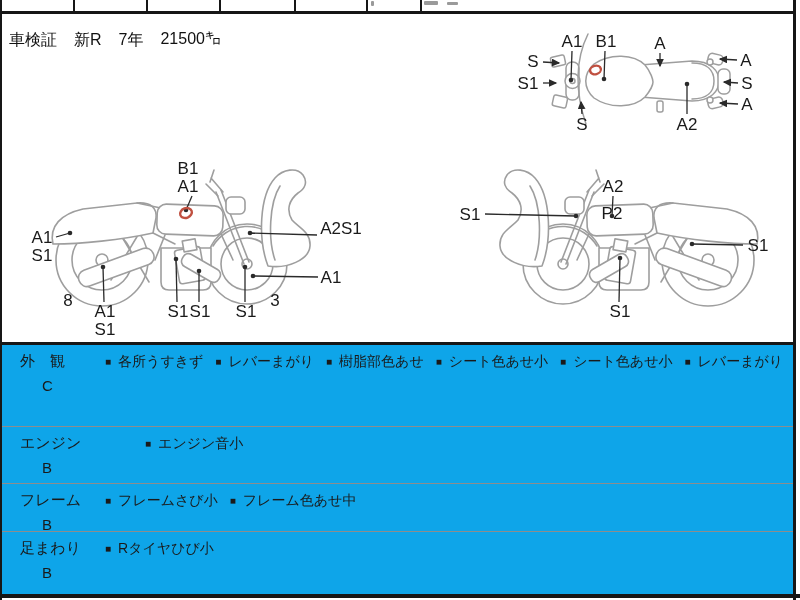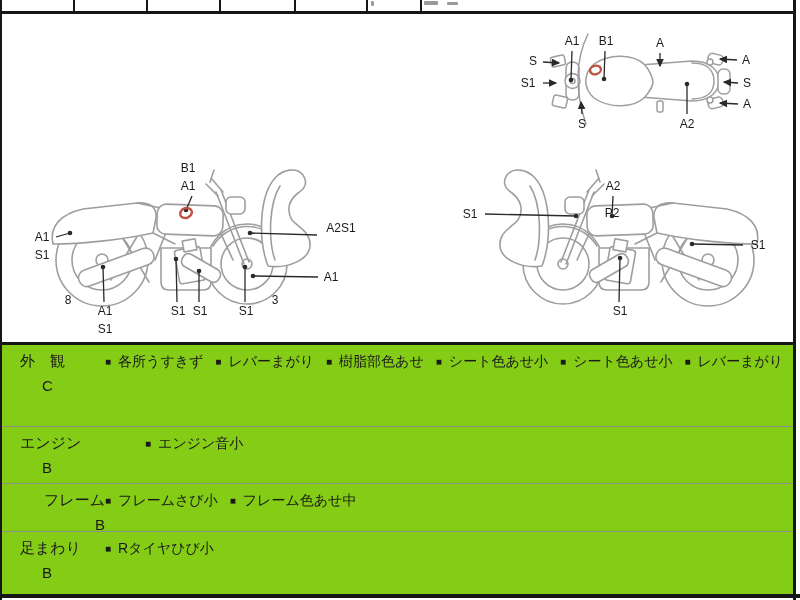--- a/index.html
+++ b/index.html
@@ -12,32 +12,32 @@
   .border-right{position:absolute;top:0;right:4px;bottom:0;width:3px;background:#161616;}
   .border-bottom{position:absolute;left:0;right:0;bottom:2px;height:4px;background:#161616;}
   
   #top-strip{position:absolute;top:0;left:0;right:5px;height:11px;border-bottom:3px solid #161616;background:#fff;}
   .strip-div{position:absolute;top:0;width:2px;height:11px;background:#161616;}
   .strip-frag{position:absolute;background:#9a9a9a;border-radius:1px;}
   
   #title-line{position:absolute;left:9px;top:30px;display:flex;gap:17px;font-size:16px;color:#111;white-space:nowrap;}
   
   .bike-box{position:absolute;}
-  .dlabel{position:absolute;transform:translate(-50%,-50%);font-size:12px;line-height:1;color:#1a1a1a;white-space:nowrap;}
+  .dlabel{position:absolute;transform:translate(-50%,-50%);font-size:17px;line-height:1;color:#1a1a1a;white-space:nowrap;}
   #leader-svg{position:absolute;left:0;top:0;width:800px;height:600px;pointer-events:none;}
   .leader{stroke:#2a2a2a;stroke-width:1.3;}
   .dot{fill:#2a2a2a;}
   .red-mark{fill:none;stroke:#c05040;stroke-width:2.4;}
   
-  #inspection-table{position:absolute;left:2px;right:7px;top:342px;bottom:6px;border-top:3px solid #161616;background:#84cc16;}
+  #inspection-table{position:absolute;left:2px;right:7px;top:342px;bottom:6px;border-top:3px solid #161616;background:#0ea5e9;}
   .trow{display:flex;box-sizing:border-box;}
   .trow + .trow{border-top:1px solid #8d8d8d;}
   .trow-0{height:81px;}
   .trow-1{height:57px;gap:40px;}
-  .trow-2{height:48px;text-align:right;}
+  .trow-2{height:48px;}
   .trow-3{height:62px;}
   .tcat{width:103px;flex:none;padding:7px 0 0 18px;font-size:15px;box-sizing:border-box;}
   .cgrade{padding-left:22px;margin-top:6px;}
   .titems{flex:1;display:flex;flex-wrap:wrap;align-content:flex-start;gap:4px 12px;padding-top:8px;font-size:14px;}
   .titem{display:inline-flex;align-items:center;white-space:nowrap;}
   .bullet{font-size:10px;margin-right:7px;position:relative;top:-1px;}
 </style>
 </head>
 <body>
 
@@ -48,20 +48,26 @@
     <div class="strip-div" style="left:146px"></div>
     <div class="strip-div" style="left:219px"></div>
     <div class="strip-div" style="left:294px"></div>
     <div class="strip-div" style="left:366px"></div>
     <div class="strip-div" style="left:420px"></div>
     <div class="strip-frag" style="left:371px;top:1px;width:3px;height:5px"></div>
     <div class="strip-frag" style="left:424px;top:1px;width:14px;height:4px"></div>
     <div class="strip-frag" style="left:447px;top:2px;width:11px;height:3px"></div>
   </div>
 
+  <div id="title-line">
+    <span>車検証</span>
+    <span>新R</span>
+    <span>7年</span>
+    <span>21500㌔</span>
+  </div>
 
   <svg width="0" height="0" style="position:absolute" aria-hidden="true">
     <defs>
       <g id="bike-side" stroke="#9e9e9e" fill="none" stroke-width="1.6" stroke-linejoin="round" stroke-linecap="round">
         <circle cx="77" cy="112" r="46"></circle>
           <circle cx="77" cy="112" r="30"></circle>
           <circle cx="77" cy="112" r="6"></circle>
         <circle cx="222" cy="116" r="40"></circle>
           <circle cx="222" cy="116" r="26"></circle>
           <circle cx="222" cy="116" r="5"></circle>

